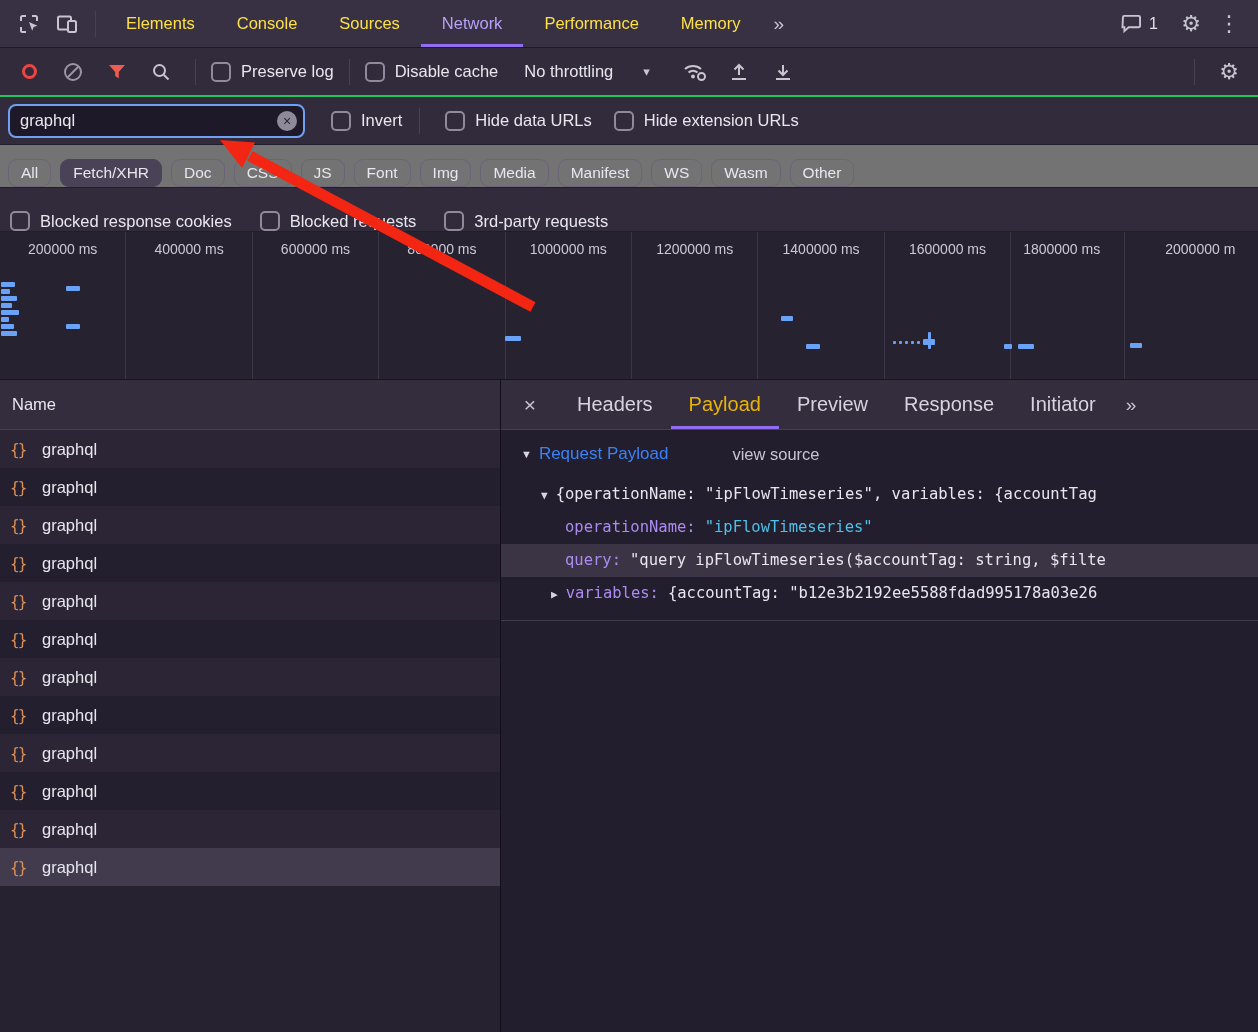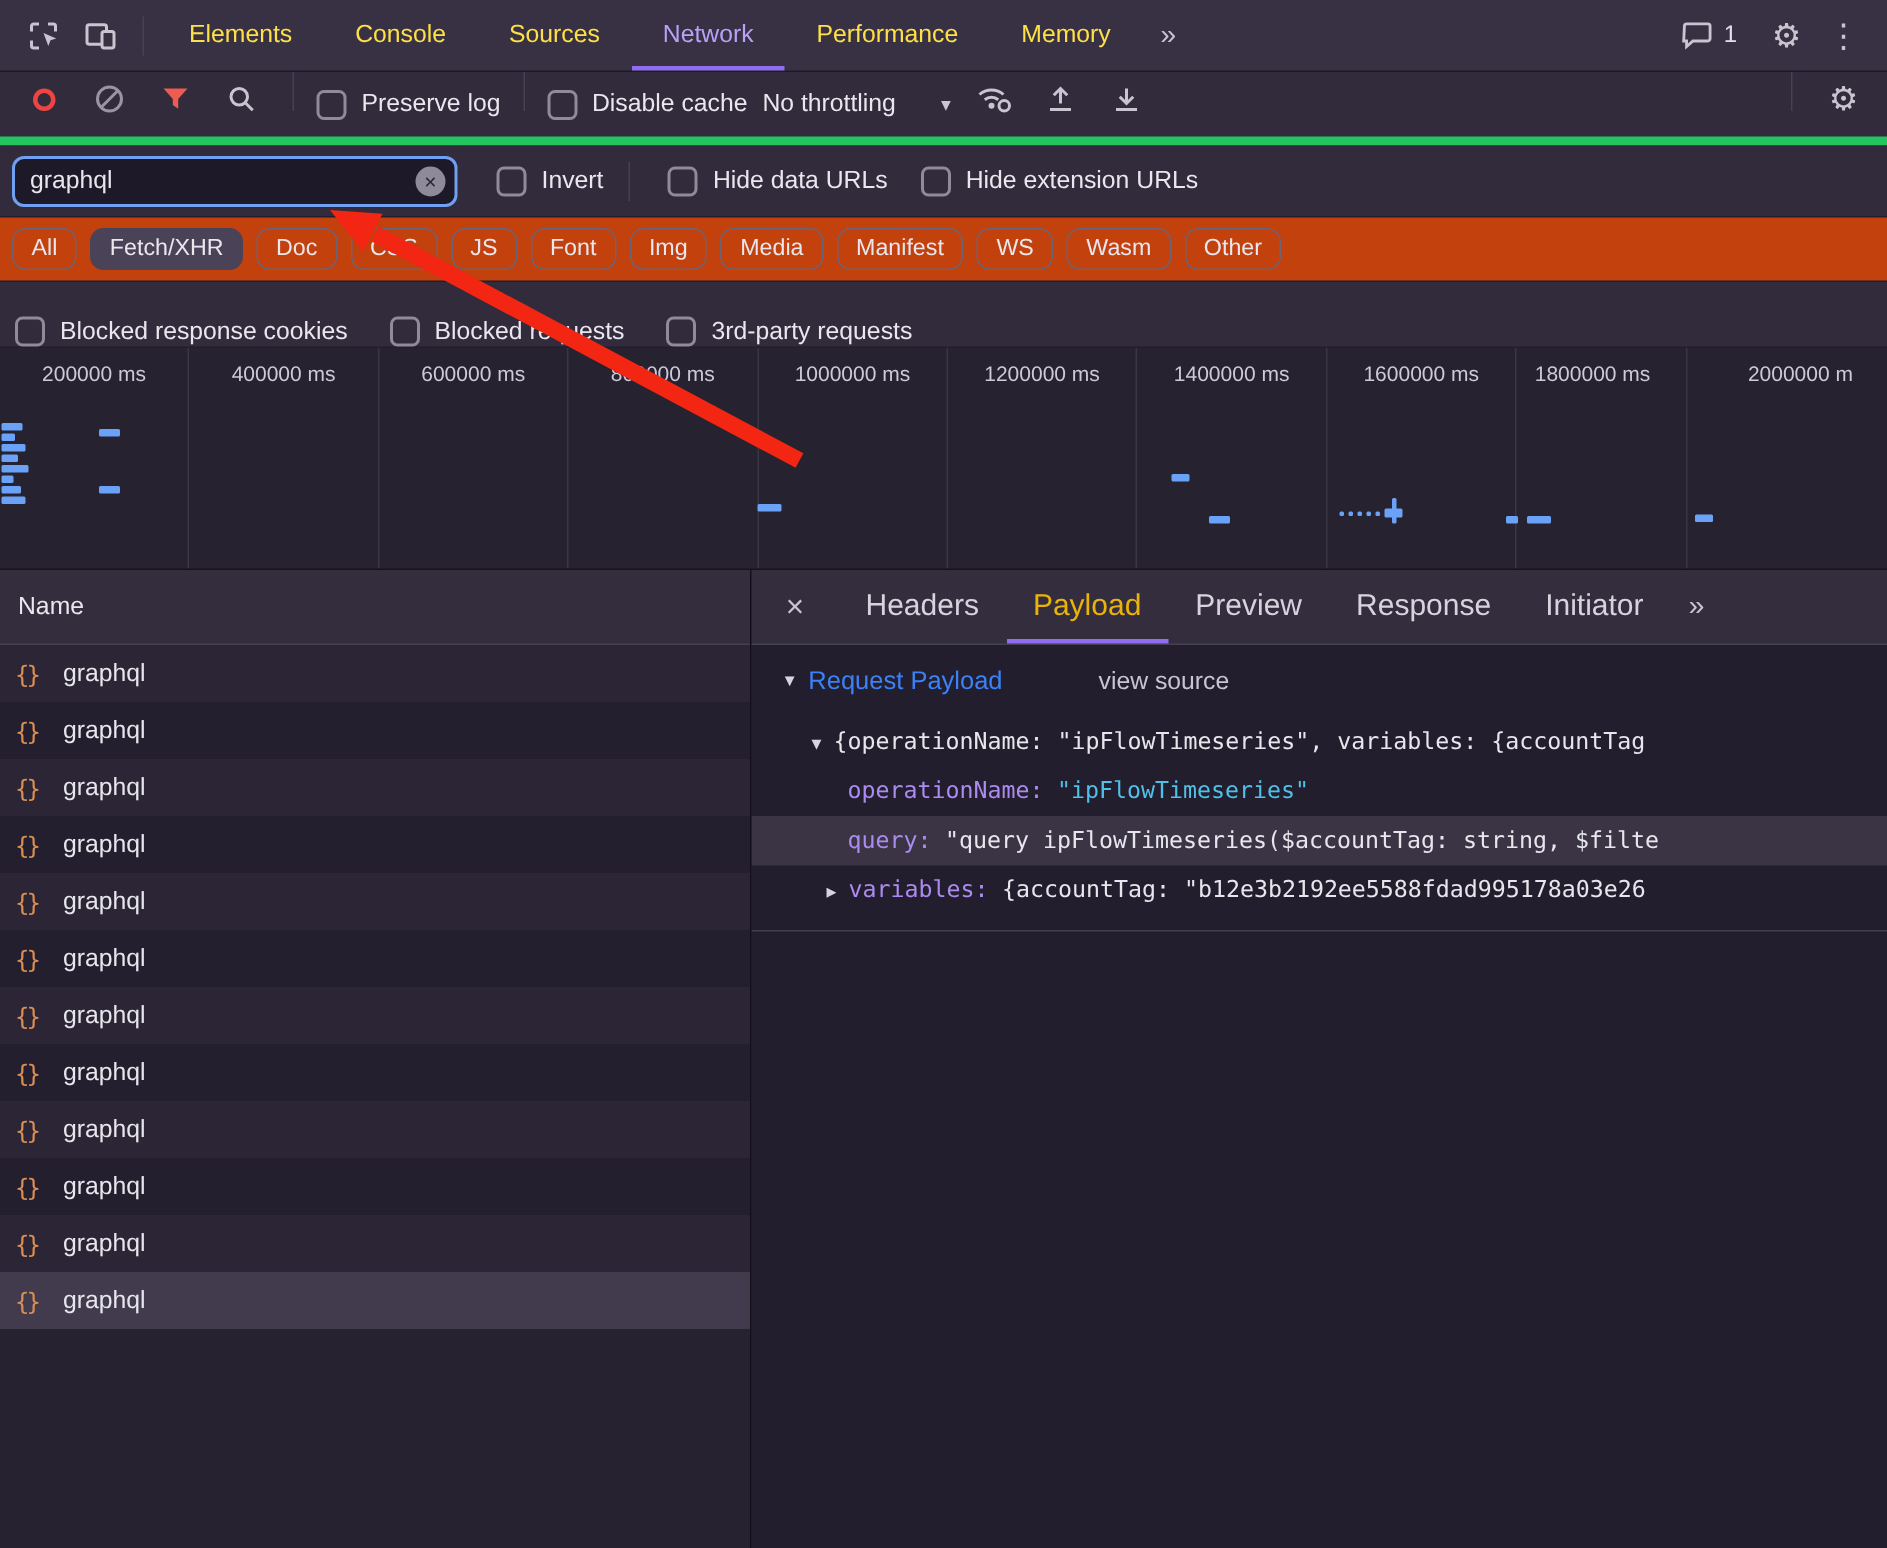--- a/index.html
+++ b/index.html
@@ -12,36 +12,36 @@
   .gear-glyph{font-size:22px;color:#c8c4d0;line-height:1}
   .kebab-glyph{font-size:22px;color:#c8c4d0;line-height:1}
   .tab-strip{display:flex;height:100%}
   .dt-tab{padding:0 21px;height:100%;display:flex;align-items:center;font-size:16.5px;color:#fde047;cursor:pointer;white-space:nowrap}
   .dt-tab.sel{color:#b9a1f8;box-shadow:inset 0 -3px 0 #8f6cf0}
   .chevron{font-size:19px;color:#c8c4d0;padding:0 12px;cursor:pointer}
   .spacer{flex:1}
   .badge-wrap{display:flex;align-items:center;gap:7px;font-size:16px;color:#e3e0ea;cursor:pointer;margin-right:14px}
 
   
-  .toolbar{height:49px;background:#312b3c;border-bottom:6px solid #22c55e;display:flex;padding:0 10px;gap:6px}
+  .toolbar{height:49px;background:#312b3c;border-bottom:2px solid #22c55e;display:flex;align-items:center;padding:0 10px;gap:6px}
   .record-ring{width:15px;height:15px;border:3.5px solid #ee4543;border-radius:50%}
   .vdiv{width:1px;height:26px;background:#474253;margin:0 9px;flex:0 0 auto}
   .cb-wrap{display:flex;align-items:center;gap:10px;font-size:16.5px;color:#e9e6ee;cursor:pointer;white-space:nowrap}
   .cb{width:20px;height:20px;border:2px solid #908b9b;border-radius:5px;background:transparent;flex:0 0 auto}
-  .throttle{display:flex;align-items:center;gap:30px;font-size:16.5px;color:#e9e6ee;margin:0 4px;cursor:pointer;white-space:nowrap}
+  .throttle{display:flex;align-items:center;gap:30px;font-size:16.5px;color:#e9e6ee;margin:0 20px;cursor:pointer;white-space:nowrap}
   .dd-caret{font-size:13px;color:#c8c4d0}
 
   
   .filter-row{height:48px;background:#312b3c;border-bottom:1px solid #221d2c;display:flex;align-items:center;padding:0 8px;gap:8px}
   .filter-wrap{position:relative;width:297px;height:34px;margin-right:18px;flex:0 0 auto}
   .filter-wrap input{width:100%;height:100%;background:#1e1928;border:2px solid #6fa0f2;border-radius:8px;color:#e8e6ed;font-size:16.5px;font-family:"Liberation Sans",sans-serif;padding:0 34px 0 10px;outline:none}
   .clear-x{position:absolute;right:8px;top:7px;width:20px;height:20px;border-radius:50%;background:#8f8a99;color:#2a2434;font-size:14px;display:flex;align-items:center;justify-content:center;cursor:pointer;line-height:1}
 
   
-  .chips-row{height:43px;background:#c2410c;border-bottom:1px solid #221d2c;display:flex;align-items:center;padding:0 8px;gap:9px}
+  .chips-row{height:43px;background:#737373;border-bottom:1px solid #221d2c;display:flex;align-items:flex-end;padding:0 8px;gap:9px}
   .chip{padding:4px 12px;border:1px solid #6b6478;border-radius:9px;font-size:15.5px;color:#e9e6ee;cursor:pointer;white-space:nowrap}
   .chip.sel{background:#4a4358;border-color:#4a4358}
 
   
   .blocked-row{height:44px;background:#312b3c;border-bottom:1px solid #221d2c;display:flex;align-items:flex-end;padding:0 10px;gap:28px}
 
   
   .timeline{position:relative;height:148px;background:#272230;border-bottom:1px solid #17131f;overflow:hidden}
   .tl-col{position:absolute;top:0;bottom:0;width:126.4px;border-right:1px solid #3a3547;text-align:center}
   .tl-label{display:inline-block;margin-top:9px;font-size:14px;color:#cdc9d8;white-space:nowrap}

